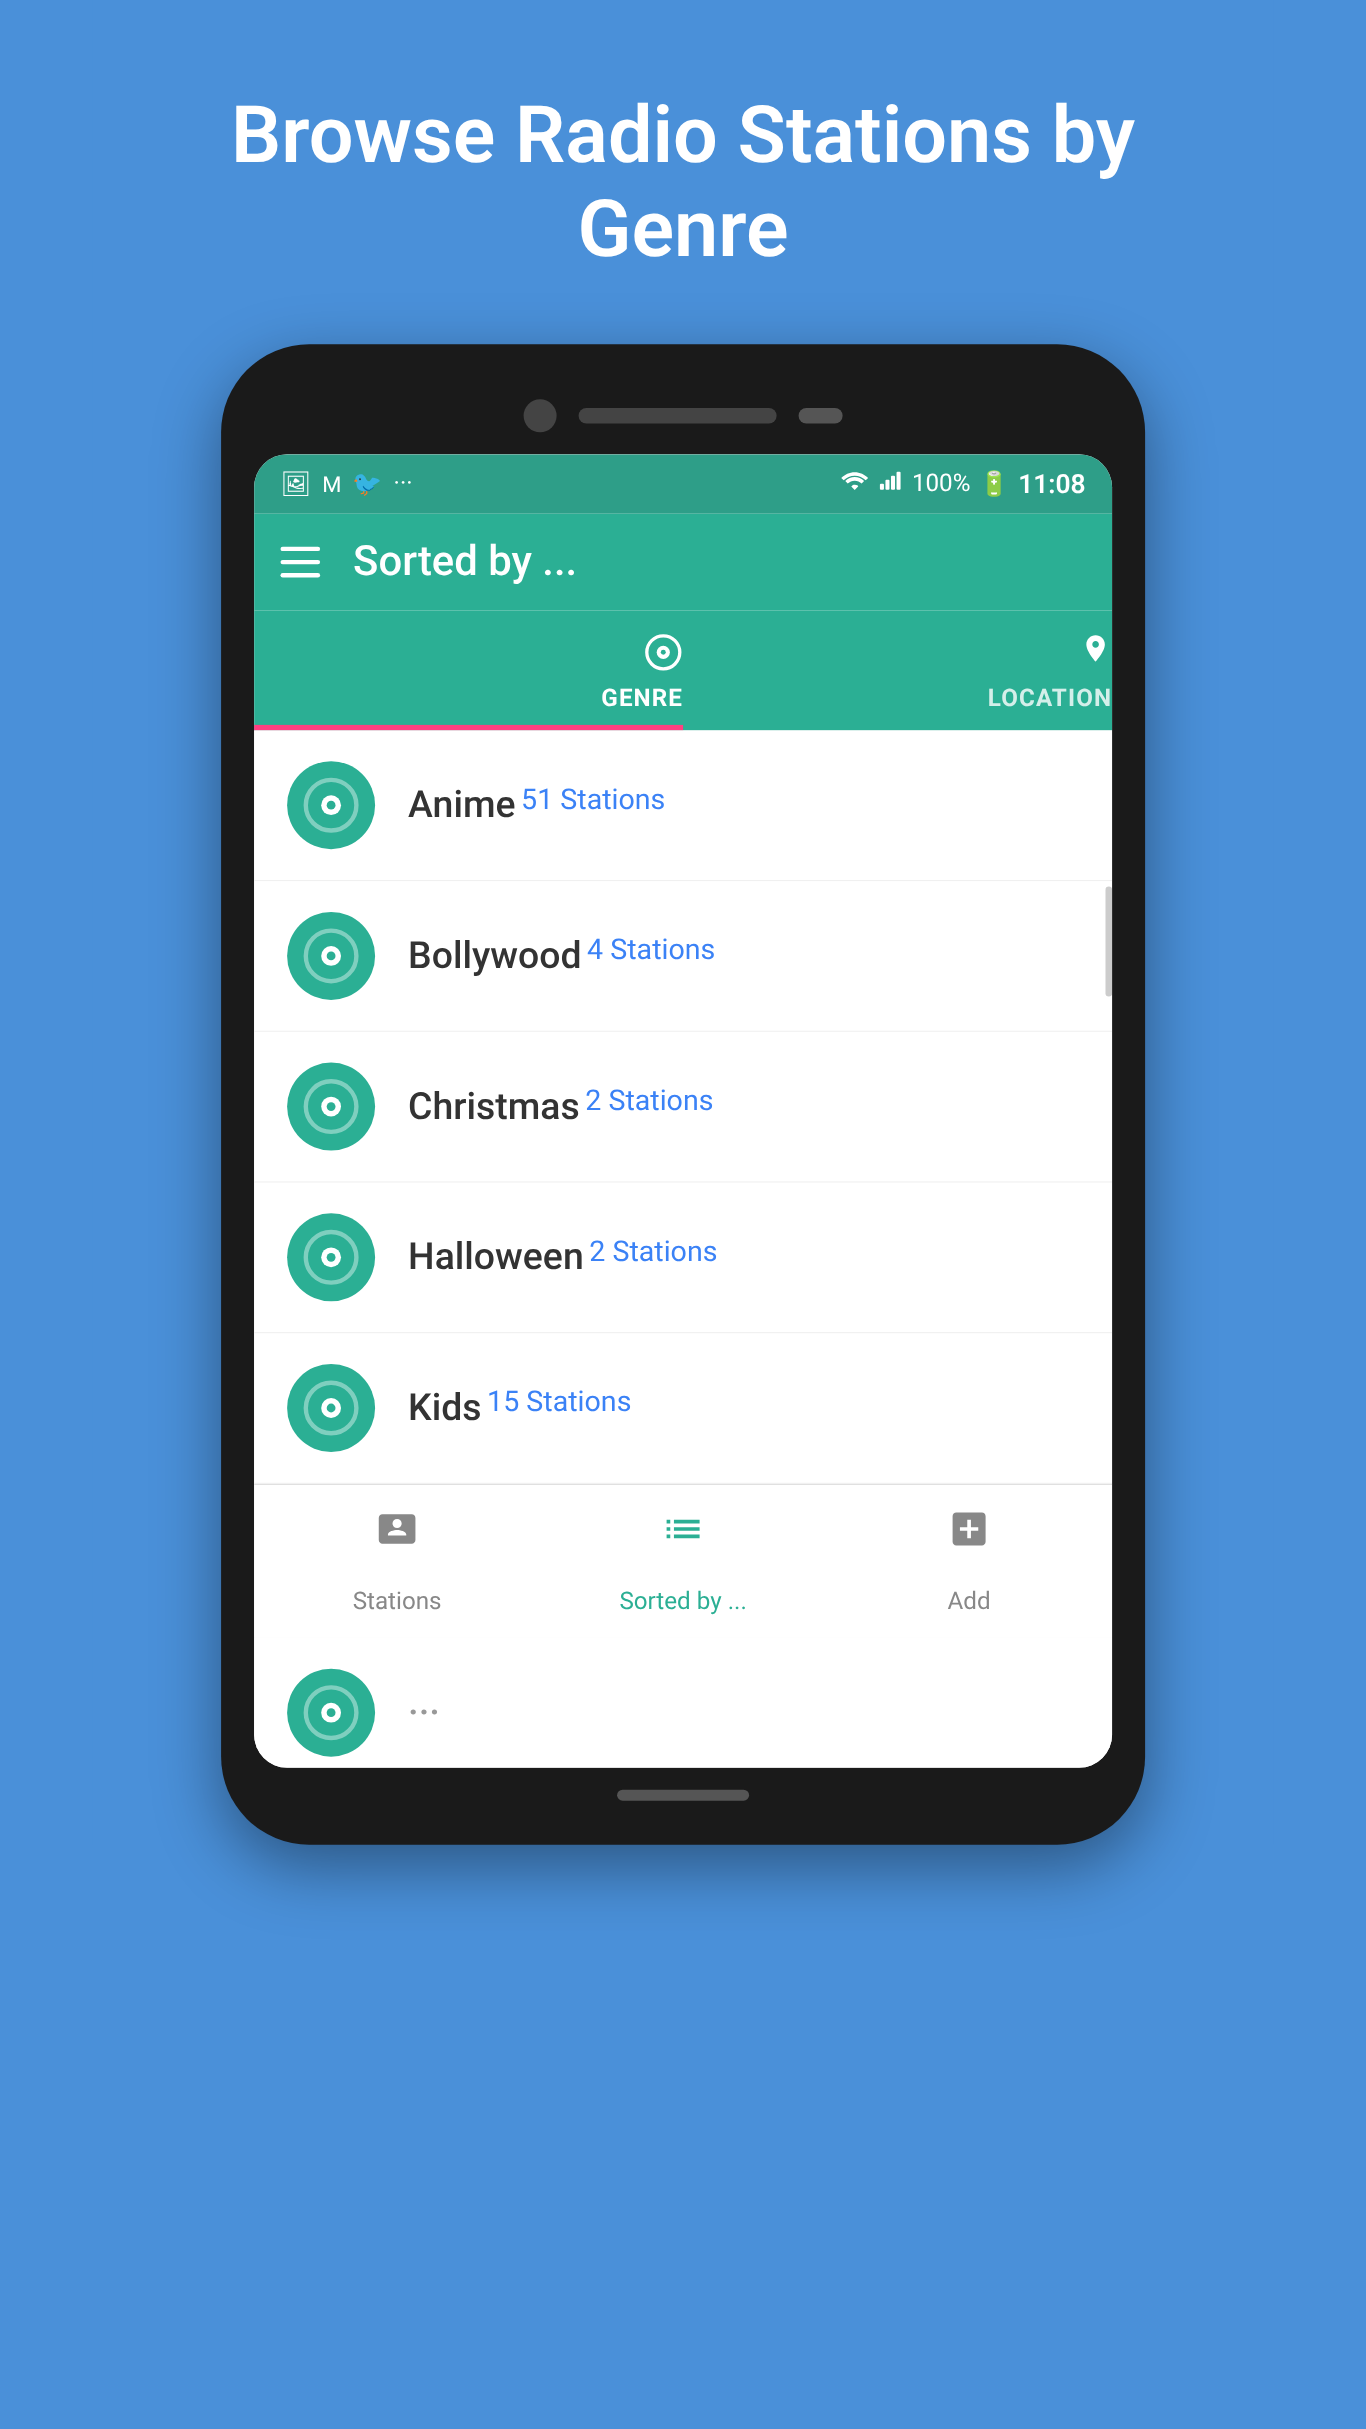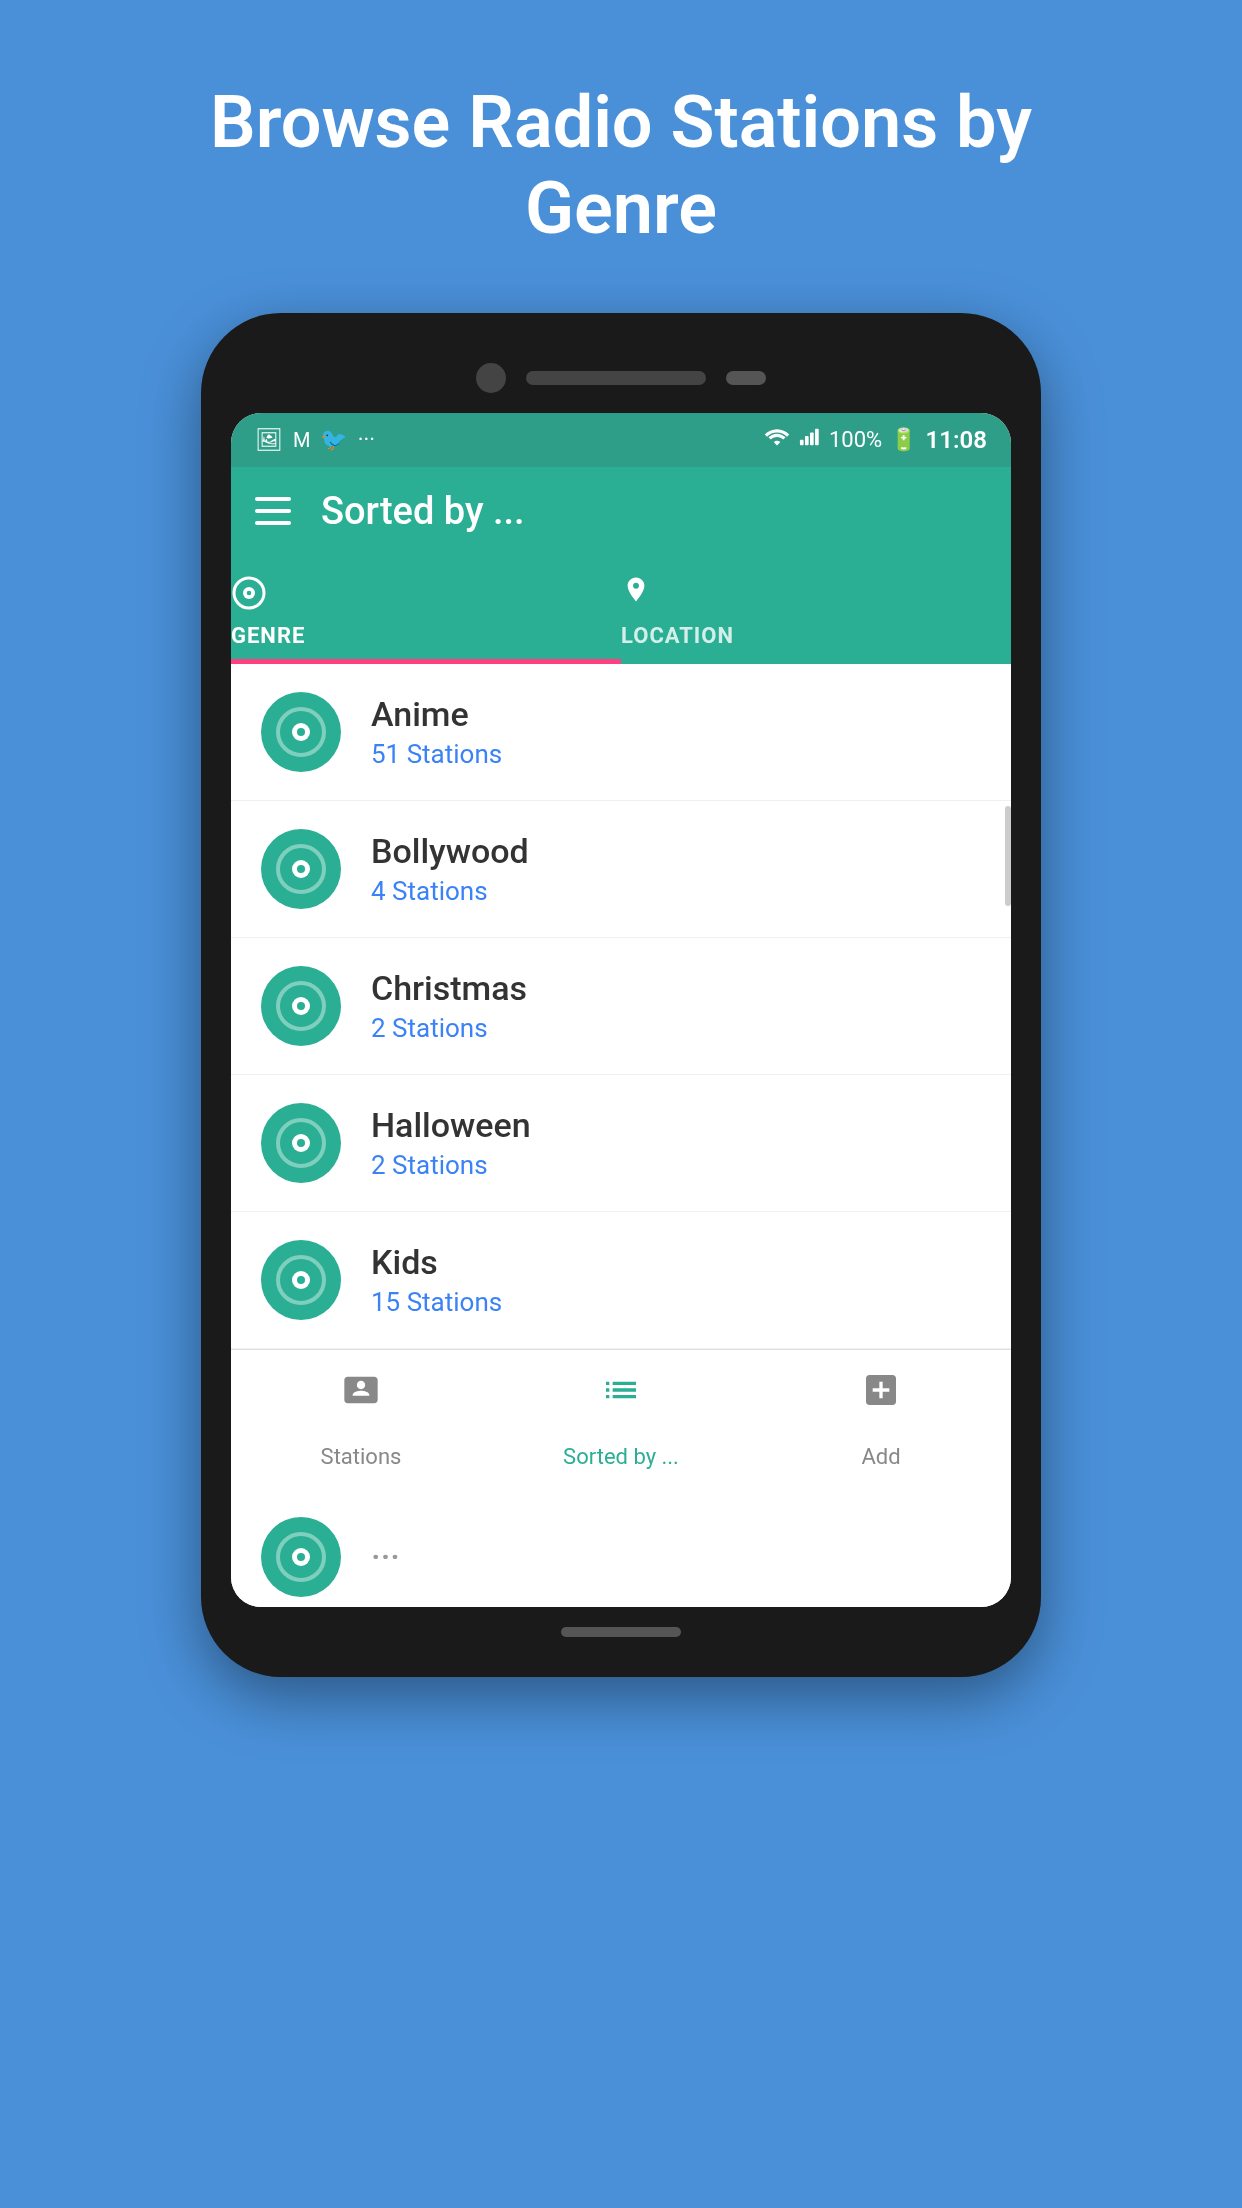--- a/index.html
+++ b/index.html
@@ -129,21 +129,21 @@
     
     .tabs {
       background: #2BAF94;
       display: flex;
     }
 
     .tab {
       flex: 1;
       display: flex;
       flex-direction: column;
-      align-items: flex-start;
+      align-items: flex-end;
       padding: 20px 0 16px;
       color: white;
       cursor: pointer;
       position: relative;
       gap: 8px;
     }
 
     .tab.active::after {
       content: '';
       position: absolute;
@@ -212,21 +212,21 @@
       left: 50%;
       transform: translate(-50%, -50%);
       width: 8px;
       height: 8px;
       background: #2BAF94;
       border-radius: 50%;
     }
 
     .genre-info {
       display: flex;
-      flex-direction: column;
+      flex-direction: row;
       gap: 5px;
     }
 
     .genre-name {
       font-size: 34px;
       font-weight: 500;
       color: #333;
     }
 
     .genre-count {

